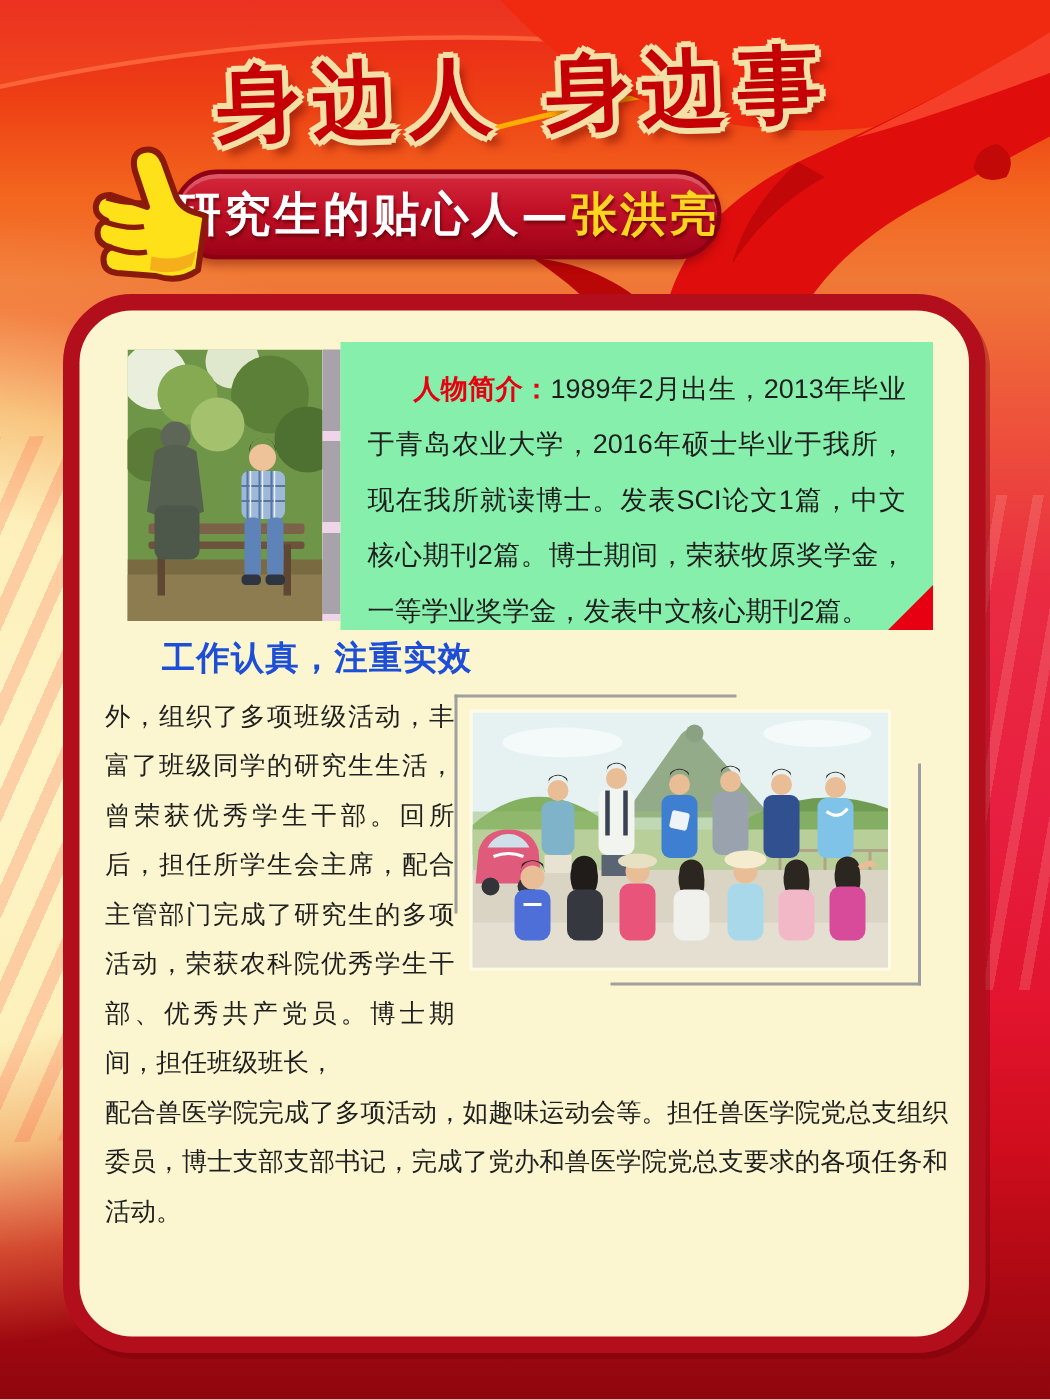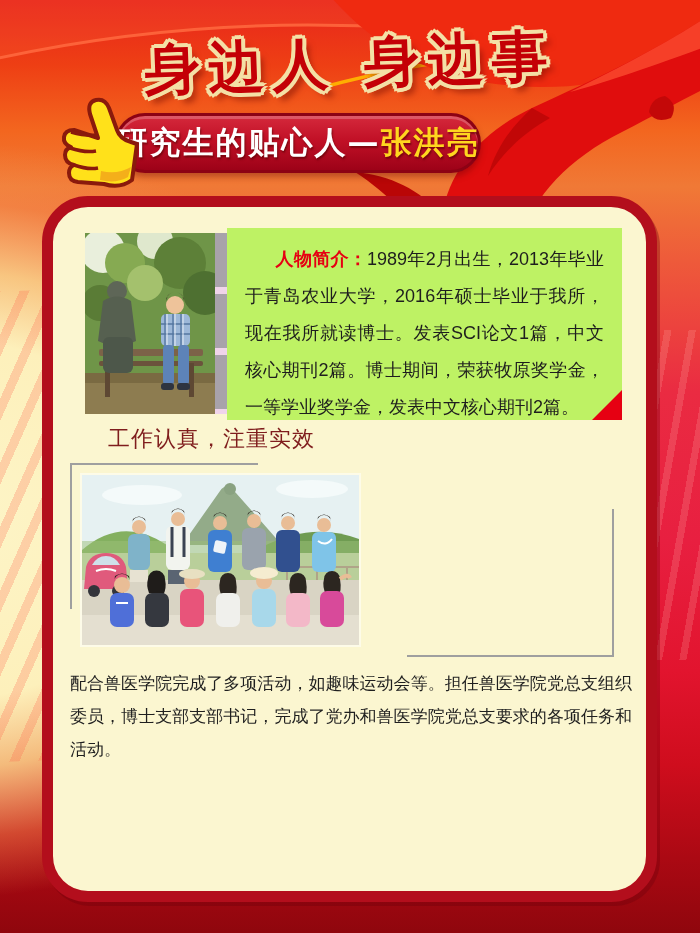--- a/index.html
+++ b/index.html
@@ -52,31 +52,31 @@
   .panel{position:absolute;left:42px;top:196px;width:615px;height:706px;
     box-sizing:border-box;border:11px solid #b30e1c;border-radius:46px;
     background:#fbf6d0;box-shadow:3px 4px 0 rgba(110,0,12,.35);}
 
   
   .profile-photo{position:absolute;left:85px;top:233px;width:130px;height:181px;
     overflow:hidden;}
   .film-strip{position:absolute;left:215px;top:233px;width:12px;height:181px;
     background:repeating-linear-gradient(180deg,#a8a2aa 0 54px,#f0d4ea 54px 61px);}
   .pink-box{position:absolute;left:227px;top:228px;width:395px;height:192px;
-    background:#bef264;box-sizing:border-box;padding:13px 18px 0 18px;}
+    background:#86efac;box-sizing:border-box;padding:13px 18px 0 18px;}
   .pink-box p{margin:0;font-size:18px;line-height:37px;color:#1e1e1e;
     text-align:justify;word-break:break-all;text-indent:1.7em;}
   .pink-box .label{color:#e60012;font-weight:bold;}
   .fold-triangle{position:absolute;right:0;bottom:0;width:0;height:0;
     border-left:30px solid transparent;border-bottom:30px solid #e60012;}
 
   
   .article{position:absolute;left:70px;top:424px;width:562px;color:#1f1f1f;}
-  .heading{margin:0 0 7px 0;padding-left:38px;font-size:22px;font-weight:normal;
-    color:#7f1d1d;letter-spacing:1px;}
+  .heading{margin:0 0 7px 0;padding-left:38px;font-size:22px;font-weight:bold;
+    color:#1d4ed8;letter-spacing:1px;}
   .article p{margin:0;font-size:17px;line-height:33px;text-align:justify;
     word-break:break-all;}
   .para-top{text-indent:2.1em;}
   .two-col{display:flex;}
   .para-left{width:233px;flex:0 0 233px;}
   .photo-block{position:relative;flex:1;height:206px;}
   .bracket-tl{position:absolute;left:0;top:2px;width:186px;height:144px;
     border-top:2px solid #9f9f9f;border-left:2px solid #9f9f9f;}
   .bracket-br{position:absolute;right:18px;bottom:10px;width:205px;height:146px;
     border-right:2px solid #9f9f9f;border-bottom:2px solid #9f9f9f;}
@@ -165,20 +165,21 @@
   <div class="film-strip"></div>
 
   <div class="pink-box">
     <p><span class="label">人物简介：</span><span>1989年2月出生，2013年毕业于青岛农业大学，2016年硕士毕业于我所，现在我所就读博士。发表SCI论文1篇，中文核心期刊2篇。博士期间，荣获牧原奖学金，一等学业奖学金，发表中文核心期刊2篇。</span></p>
     <div class="fold-triangle"></div>
   </div>
 
   <div class="article">
     <h2 class="heading">工作认真，注重实效</h2>
     <div class="two-col">
+      <p class="para-left">外，组织了多项班级活动，丰富了班级同学的研究生生活，曾荣获优秀学生干部。回所后，担任所学生会主席，配合主管部门完成了研究生的多项活动，荣获农科院优秀学生干部、优秀共产党员。博士期间，担任班级班长，</p>
       <div class="photo-block">
         <div class="bracket-tl"></div>
         <div class="bracket-br"></div>
         <svg class="group-photo" viewBox="0 0 277 170" preserveAspectRatio="none">
           <rect width="277" height="170" fill="#e6f1f2"></rect>
           <ellipse cx="60" cy="20" rx="40" ry="10" fill="#f4fafa"></ellipse>
           <ellipse cx="230" cy="14" rx="36" ry="9" fill="#f4fafa"></ellipse>
           <path d="M100,70 L138,16 q5,-8 12,-2 l4,4 L200,70 Z" fill="#93ab89"></path>
           <circle cx="148" cy="14" r="6" fill="#8aa281"></circle>
           <path d="M0,75 Q40,40 85,70 L85,95 L0,95 Z" fill="#84b060"></path>

